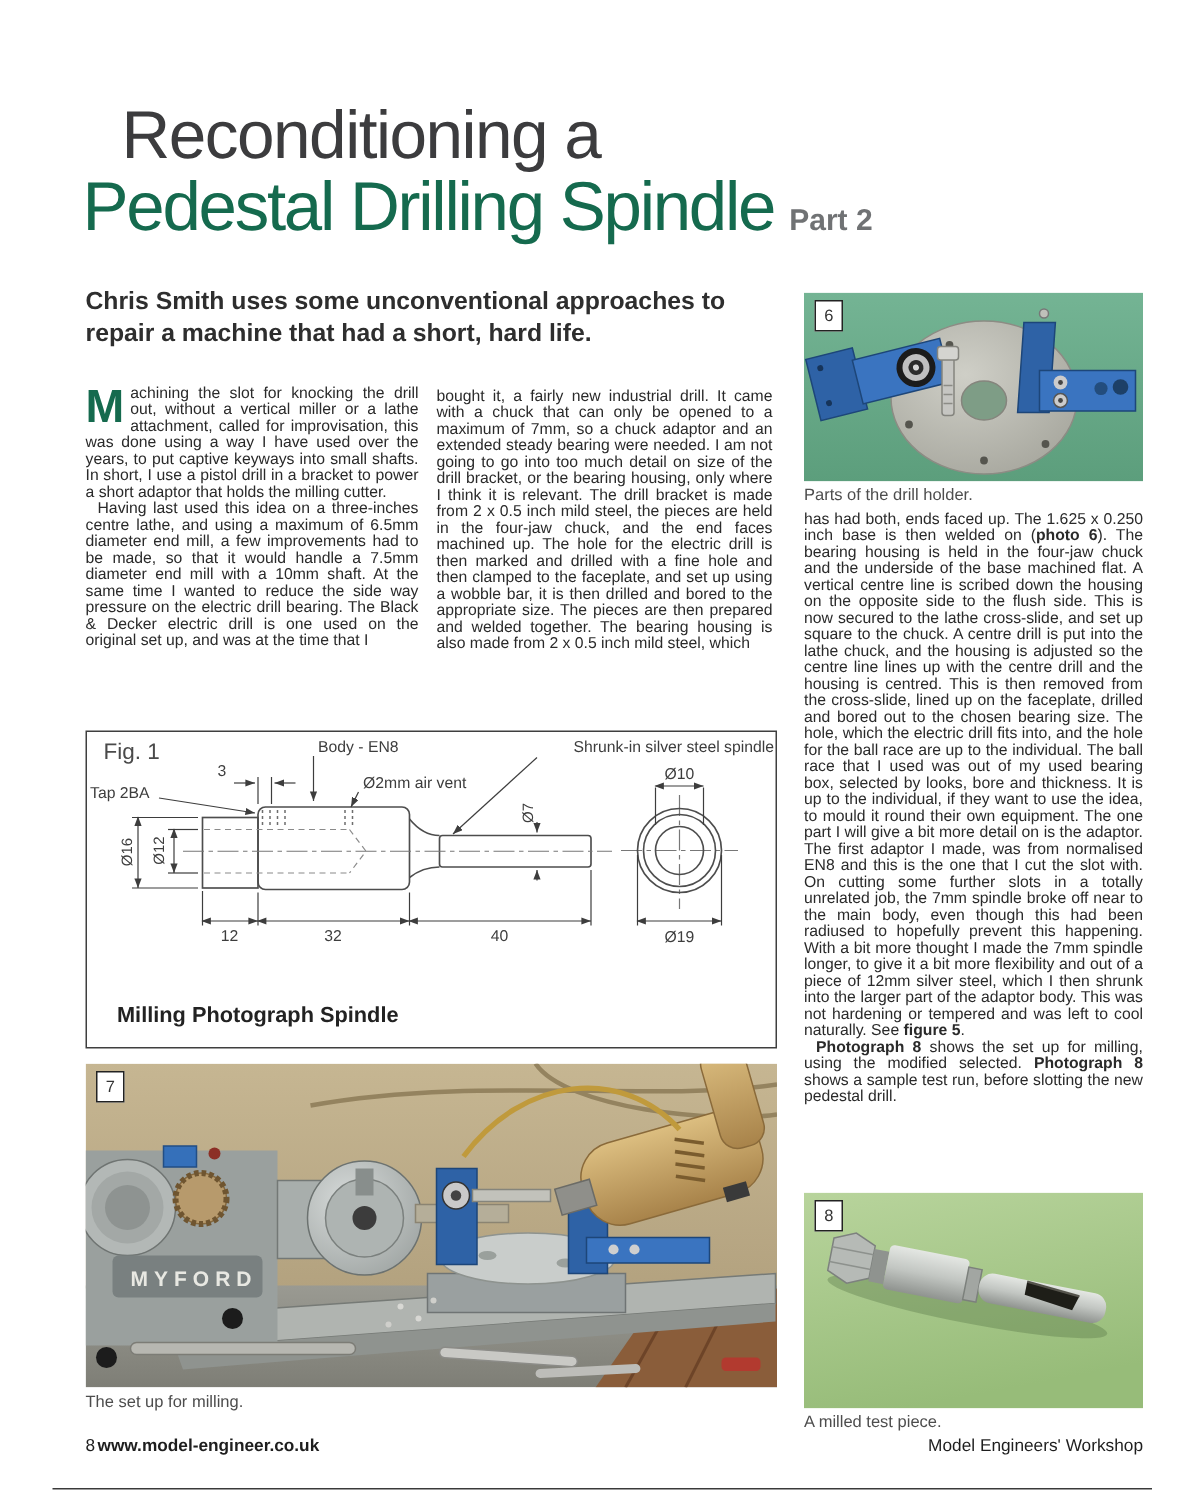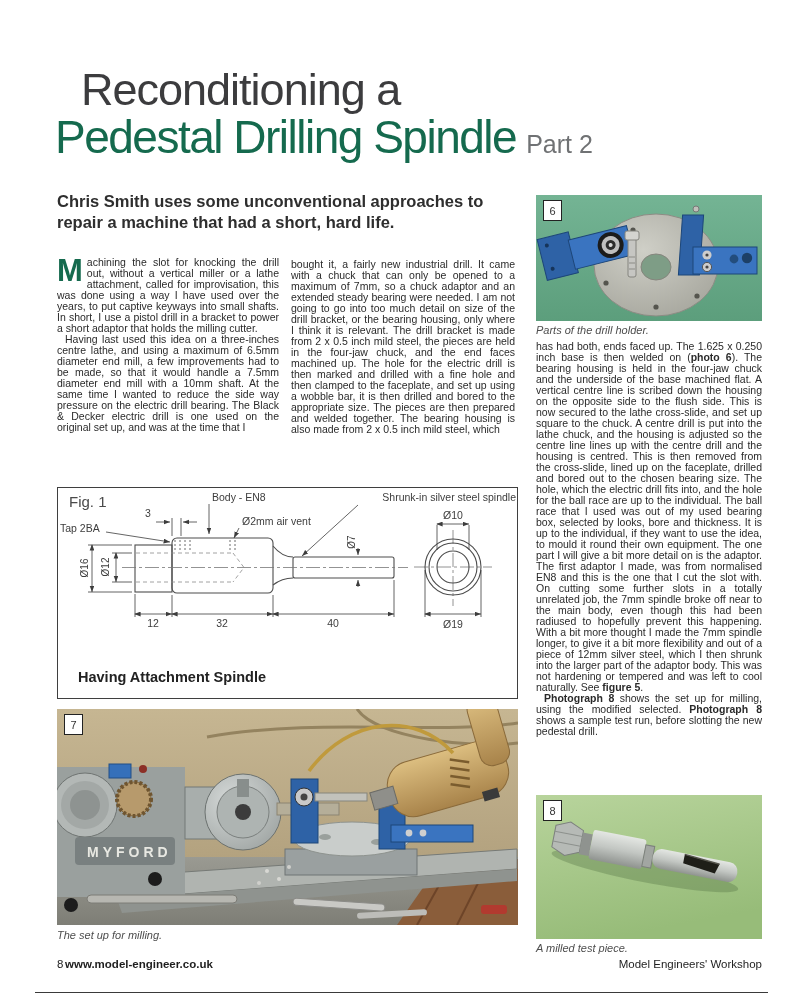--- a/index.html
+++ b/index.html
@@ -4,21 +4,21 @@
 <style>
   html,body{margin:0;padding:0;background:#e8e8e8;}
   .page{position:relative;width:800px;height:1000px;background:#ffffff;margin:0 auto;
         font-family:"Liberation Sans", sans-serif;color:#262626;overflow:hidden;}
 
   
   .title1{position:absolute;left:81px;top:64px;font-size:45px;font-weight:400;
           color:#3c3c3e;letter-spacing:-1px;margin:0;}
   .title2{position:absolute;left:55px;top:110px;font-size:46px;font-weight:400;
           color:#156a4e;letter-spacing:-1.5px;margin:0;white-space:nowrap;}
-  .title2 .part{font-size:25px;color:#707274;letter-spacing:0;margin-left:10px;}
+  .title2 .part{font-size:20px;color:#707274;letter-spacing:0;margin-left:10px;font-weight:bold;}
   .standfirst{position:absolute;left:57px;top:191px;width:475px;font-size:16.5px;
           font-weight:bold;color:#2e2e2e;line-height:21px;margin:0;}
 
   
   .col{position:absolute;font-size:10.5px;line-height:11px;text-align:justify;color:#2a2a2a;}
   .col p{margin:0;}
   .col p.indent{text-indent:8px;}
   .col1{left:57px;top:257px;width:222px;}
   .col2{left:291px;top:259px;width:224px;}
   .col3{left:536px;top:341px;width:226px;}
@@ -35,21 +35,21 @@
   .figsvg .rot{font-size:10px;}
 
   
   .photo{position:absolute;overflow:hidden;}
   .photo6{left:536px;top:195px;width:226px;height:126px;}
   .photo7{left:57px;top:709px;width:461px;height:216px;}
   .photo8{left:536px;top:795px;width:226px;height:144px;}
   .numbox{position:absolute;left:7px;top:5px;width:17px;height:19px;background:#fff;
           border:1px solid #222;display:flex;align-items:center;justify-content:center;
           font-size:11px;color:#333;z-index:3;}
-  .caption{position:absolute;font-size:11px;font-style:italic;color:#4d4d4d;}
+  .caption{position:absolute;font-size:11px;color:#4d4d4d;}
   .cap6{left:536px;top:324px;}
   .cap7{left:57px;top:929px;}
   .cap8{left:536px;top:942px;}
 
   
   .footer{position:absolute;left:0;top:958px;width:800px;font-size:11.5px;color:#1e1e1e;}
   .footer .pageno{position:absolute;left:57px;top:0;}
   .footer .site{position:absolute;left:65px;top:0;font-weight:bold;}
   .footer .mag{position:absolute;right:38px;top:0;}
   .botrule{position:absolute;left:35px;top:992px;width:733px;height:1px;background:#3a3a3a;}
@@ -213,21 +213,21 @@
       <text class="rot" x="30" y="80" text-anchor="middle" transform="rotate(-90 30 80)">Ø16</text>
       <text class="rot" x="51" y="79" text-anchor="middle" transform="rotate(-90 51 79)">Ø12</text>
       <text class="rot" x="297" y="54" text-anchor="middle" transform="rotate(-90 297 54)">Ø7</text>
       <text x="395" y="31" text-anchor="middle">Ø10</text>
       <text x="395" y="140" text-anchor="middle">Ø19</text>
       <text x="95" y="139" text-anchor="middle">12</text>
       <text x="164" y="139" text-anchor="middle">32</text>
       <text x="275" y="139" text-anchor="middle">40</text>
     </svg>
     <div class="figlabel">Fig. 1</div>
-    <div class="figcaption">Having Attachment Spindle</div>
+    <div class="figcaption">Milling Photograph Spindle</div>
   </div>
 
   <div class="photo photo7">
     <svg width="461" height="216" viewBox="0 0 461 216">
       <defs>
         <linearGradient id="wall7" x1="0" y1="0" x2="0" y2="1">
           <stop offset="0" stop-color="#c6b692"></stop>
             <stop offset="1" stop-color="#b3a27f"></stop>
         </linearGradient>
         <radialGradient id="chuck7" cx="0.35" cy="0.35" r="0.9">

